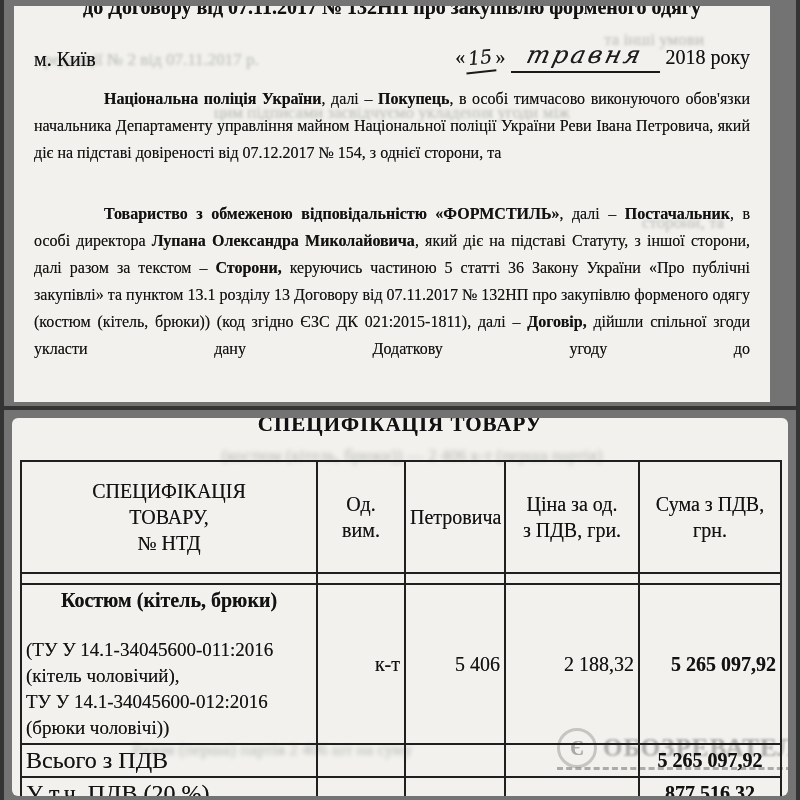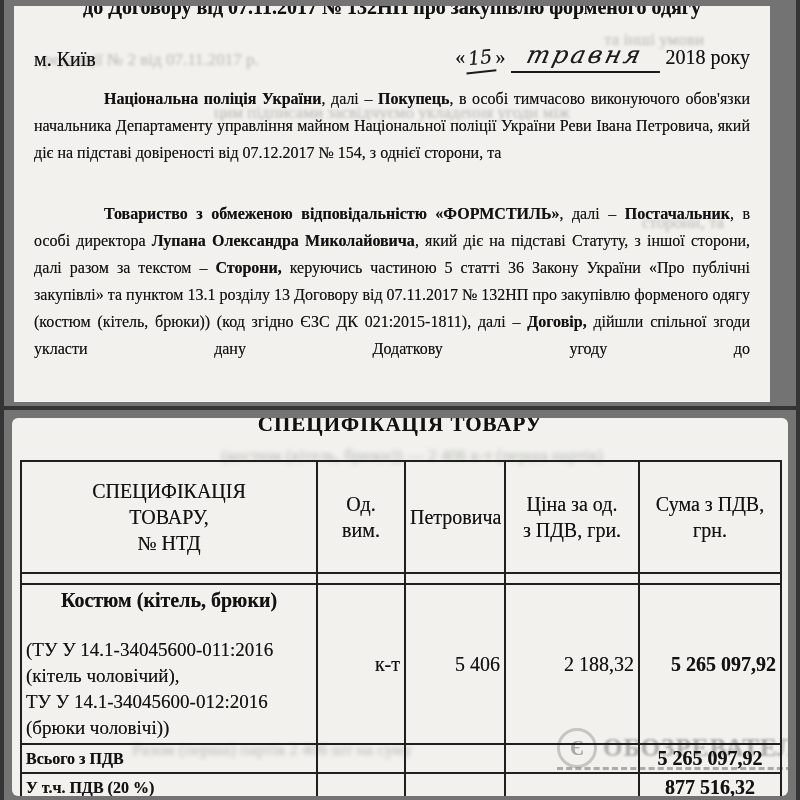--- a/index.html
+++ b/index.html
@@ -40,21 +40,21 @@
 
   #spec-table{position:absolute;left:8px;top:42px;width:760px;border-collapse:collapse;table-layout:fixed;z-index:1;}
   #spec-table td{border:2px solid #1f1f1f;box-sizing:border-box;padding:2px 4px;color:#121212;}
   .hdr{font-size:20px;line-height:26px;text-align:center;vertical-align:middle;white-space:pre-line;height:112px;}
   .spacer-cell{height:11px;padding:0;}
   .name-cell{vertical-align:top;font-size:19px;line-height:26px;height:146px;padding:4px 6px;}
   .name-title{font-weight:bold;font-size:20px;margin-bottom:24px;text-align:center;}
   .name-detail{white-space:pre-line;margin-top:10px;}
   .num-cell{text-align:right;vertical-align:middle;font-size:20px;}
   .sum-cell{font-weight:bold;}
-  .foot-label{font-weight:bold;font-size:16px;padding-left:8px;height:28px;vertical-align:middle;}
+  .foot-label{font-weight:normal;font-size:24px;padding-left:8px;height:28px;vertical-align:middle;}
   .foot-val{font-weight:bold;font-size:20px;text-align:center;vertical-align:middle;}
   .foot-val span{position:relative;z-index:2;}
 
   #watermark{position:absolute;left:545px;top:310px;z-index:1;display:flex;align-items:center;opacity:.55;}
   #watermark-logo{width:34px;height:34px;border:3px solid rgba(125,125,125,.7);border-radius:50%;color:rgba(110,110,110,.9);font-size:20px;font-weight:bold;display:flex;align-items:center;justify-content:center;filter:blur(.6px);flex:0 0 auto;}
   #watermark-text{margin-left:6px;font-size:25px;font-weight:bold;color:rgba(125,125,125,.75);letter-spacing:1px;filter:blur(1.2px);white-space:nowrap;}
   #watermark-underline{position:absolute;left:545px;top:349px;width:235px;border-top:3px dashed rgba(125,125,125,.6);z-index:1;}
   #total-row-ghost{left:120px;top:322px;width:410px;filter:blur(2.2px);font-size:17px;}
 </style>
 </head>

